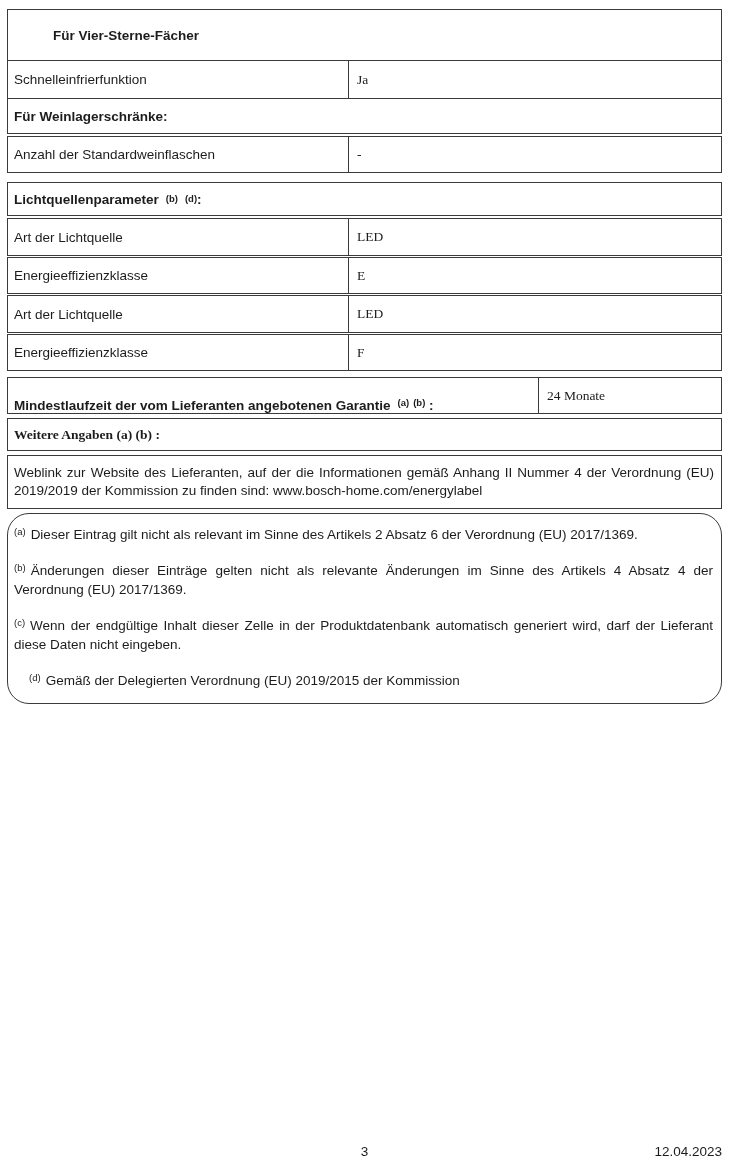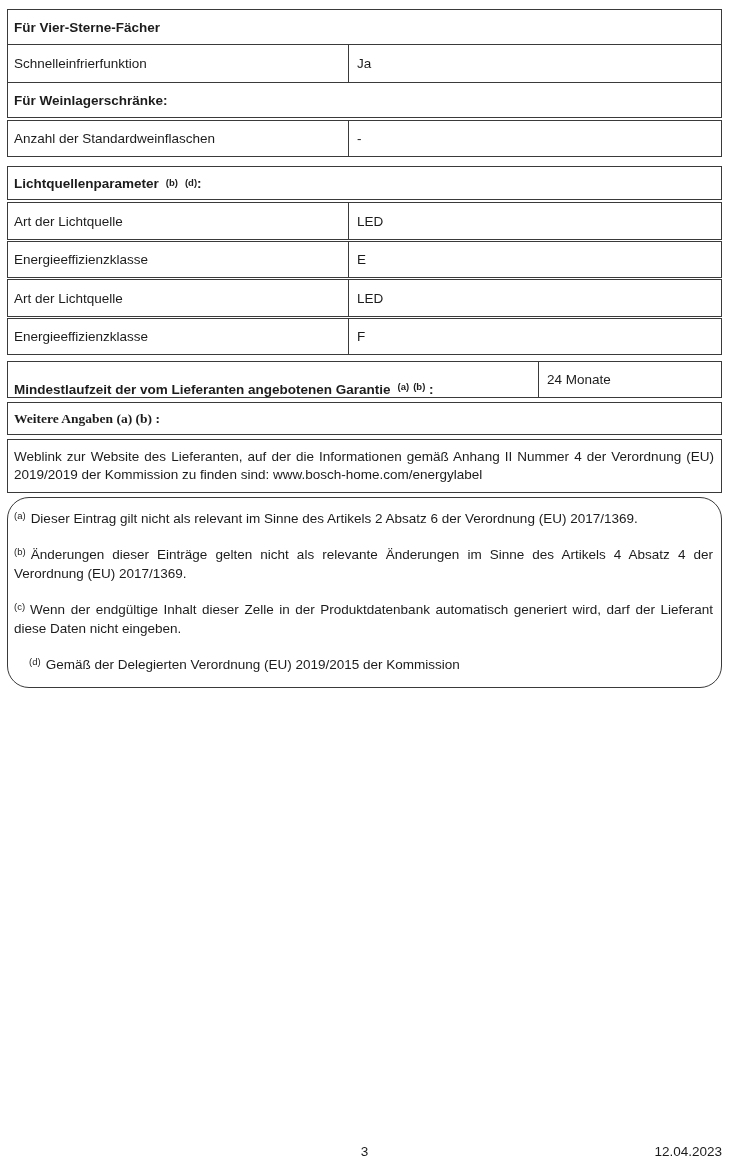--- a/index.html
+++ b/index.html
@@ -45,20 +45,21 @@
     display: flex;
     align-items: center;
     padding-left: 6px;
   }
   .cell-label.wide { width: 531px; align-items: flex-end; }
   .cell-value {
     flex: 1;
     display: flex;
     align-items: center;
     padding-left: 8px;
+    font-family: Liberation Serif, serif;
   }
   .sup {
     font-size: 9.5px;
     vertical-align: 0.45em;
     line-height: 0;
     margin-left: 7px;
   }
   .para-box {
     box-sizing: border-box;
     padding: 8px 7px 8px 6px;
@@ -103,21 +104,21 @@
     position: absolute;
     right: 0;
     top: 0;
   }
 </style>
 </head>
 <body>
 
 <div class="tbl">
 
-  <div class="row" style="height:36px;">
+  <div class="row" style="height:52px;padding-left:39px;">
     <div class="section-cell">
       <span>Für Vier-Sterne-Fächer</span>
     </div>
   </div>
 
   <div class="row" style="height:39px;">
     <div class="cell-label">
         <span>Schnelleinfrierfunktion</span>
       </div>
     <div class="cell-value">

